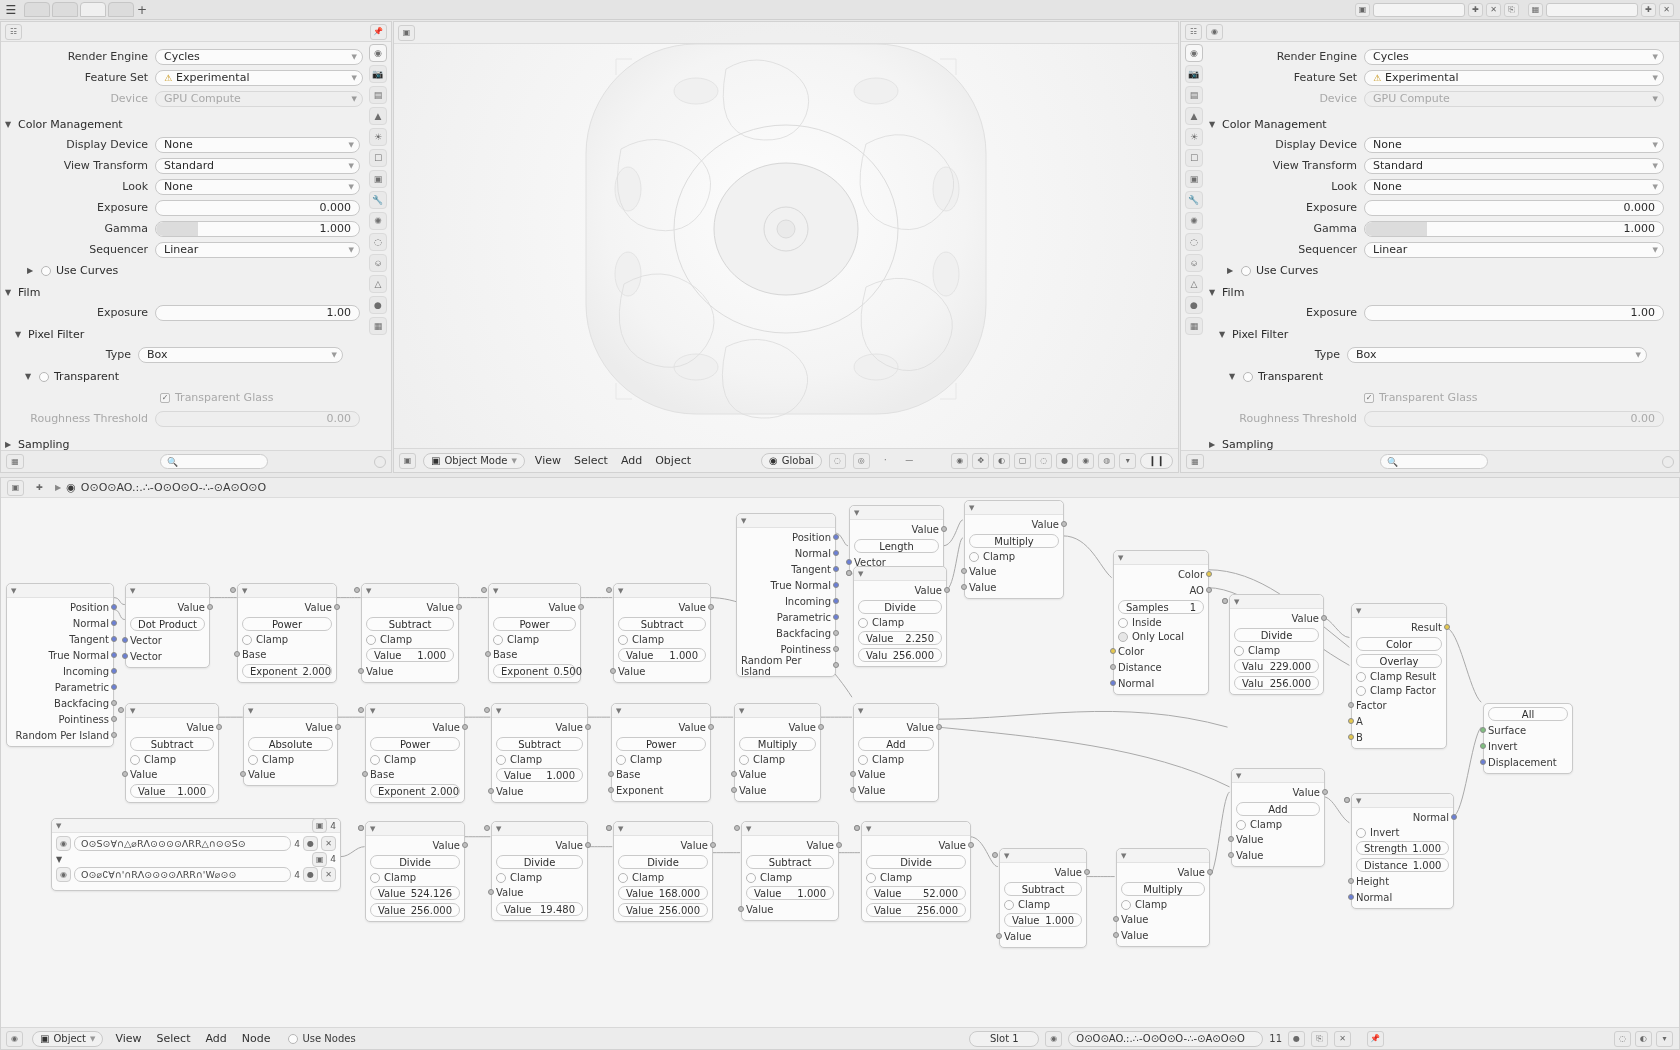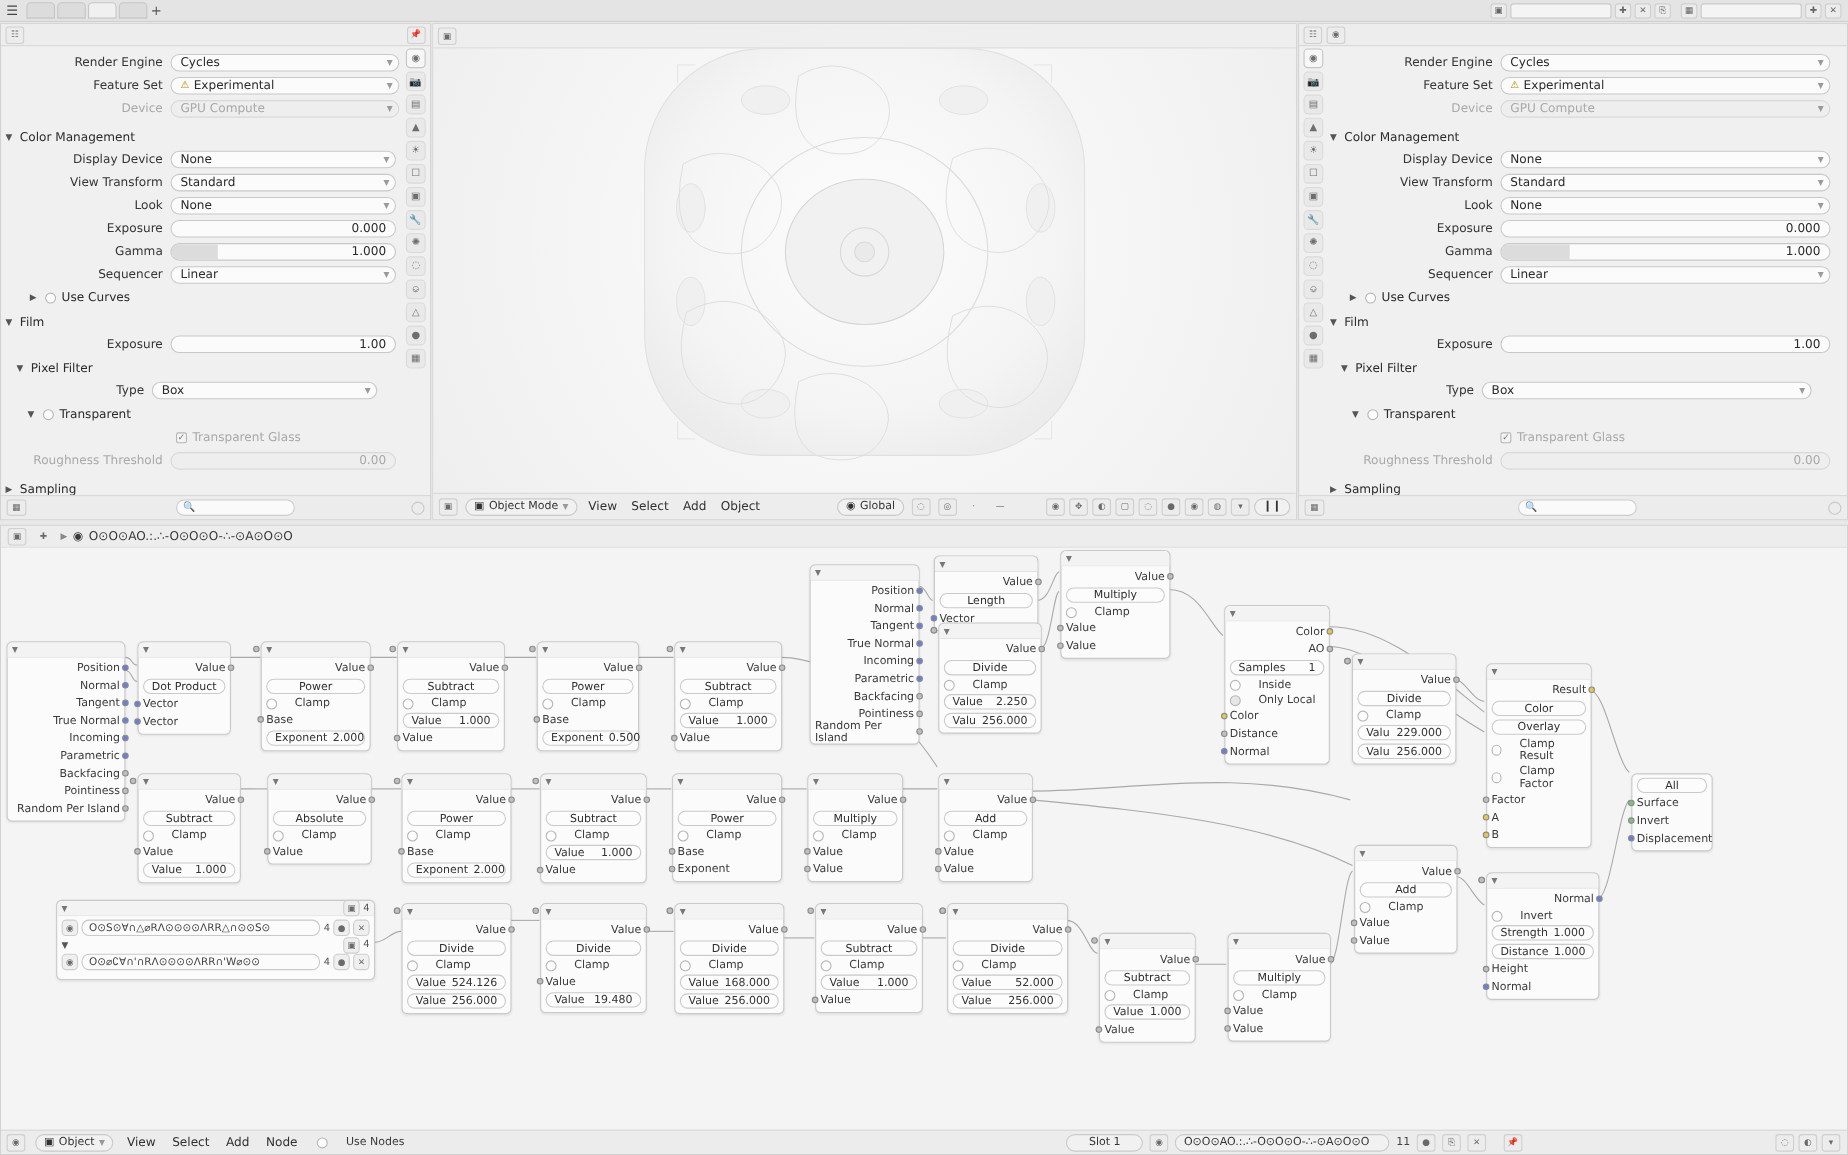--- a/index.html
+++ b/index.html
@@ -157,21 +157,21 @@
   .s-gray { background: #bfbfbf; } .s-yellow { background: #e4c84f; }
   .s-blue { background: #6a7fd6; } .s-green { background: #7fbf7f; }
   .field {
     height: 14px; background: #fcfcfc; border: 1px solid #cacaca; border-radius: 7px;
     display: flex; align-items: center; padding: 0 7px; font-size: 10px; gap: 5px;
     justify-content: space-between;
   }
   .field.center { justify-content: center; }
   .field .fl { color: #333; } .field .fv { color: #333; }
   .node-lbl { font-size: 10px; color: #3a3a3a; }
-  .mini-check { display: flex; align-items: center; gap: 16px; font-size: 10px; color: #3a3a3a; }
+  .mini-check { display: flex; align-items: center; gap: 4px; font-size: 10px; color: #3a3a3a; }
   svg.links { position: absolute; inset: 0; width: 100%; height: 100%; pointer-events: none; }
   .img-node-row { display: flex; align-items: center; gap: 3px; }
   .img-name {
     flex: 1; height: 15px; background: #fbfbfb; border: 1px solid #c9c9c9; border-radius: 7px;
     display: flex; align-items: center; padding: 0 6px; font-size: 9.5px; color: #444; overflow: hidden; white-space: nowrap;
   }
   .tiny-btn {
     width: 15px; height: 15px; background: #efefef; border: 1px solid #cdcdcd; border-radius: 4px;
     display: flex; align-items: center; justify-content: center; font-size: 8px; color: #6a6a6a;
   }
@@ -1059,21 +1059,21 @@
               <span class="sock l s-yellow"></span>
               <span class="node-lbl">A</span>
             </div>
           <div class="sock-row">
               <span class="sock l s-yellow"></span>
               <span class="node-lbl">B</span>
             </div>
         </div>
       </div>
 
-      <div class="node" style="left:1482px; top:205px; width:74px;">
+      <div class="node" style="left:1482px; top:205px; width:90px;">
         <div class="node-body">
           <div class="field center">
               <span>All</span>
             </div>
           <div class="sock-row">
               <span class="sock l s-green"></span>
               <span class="node-lbl">Surface</span>
             </div>
           <div class="sock-row">
               <span class="sock l s-green"></span>

